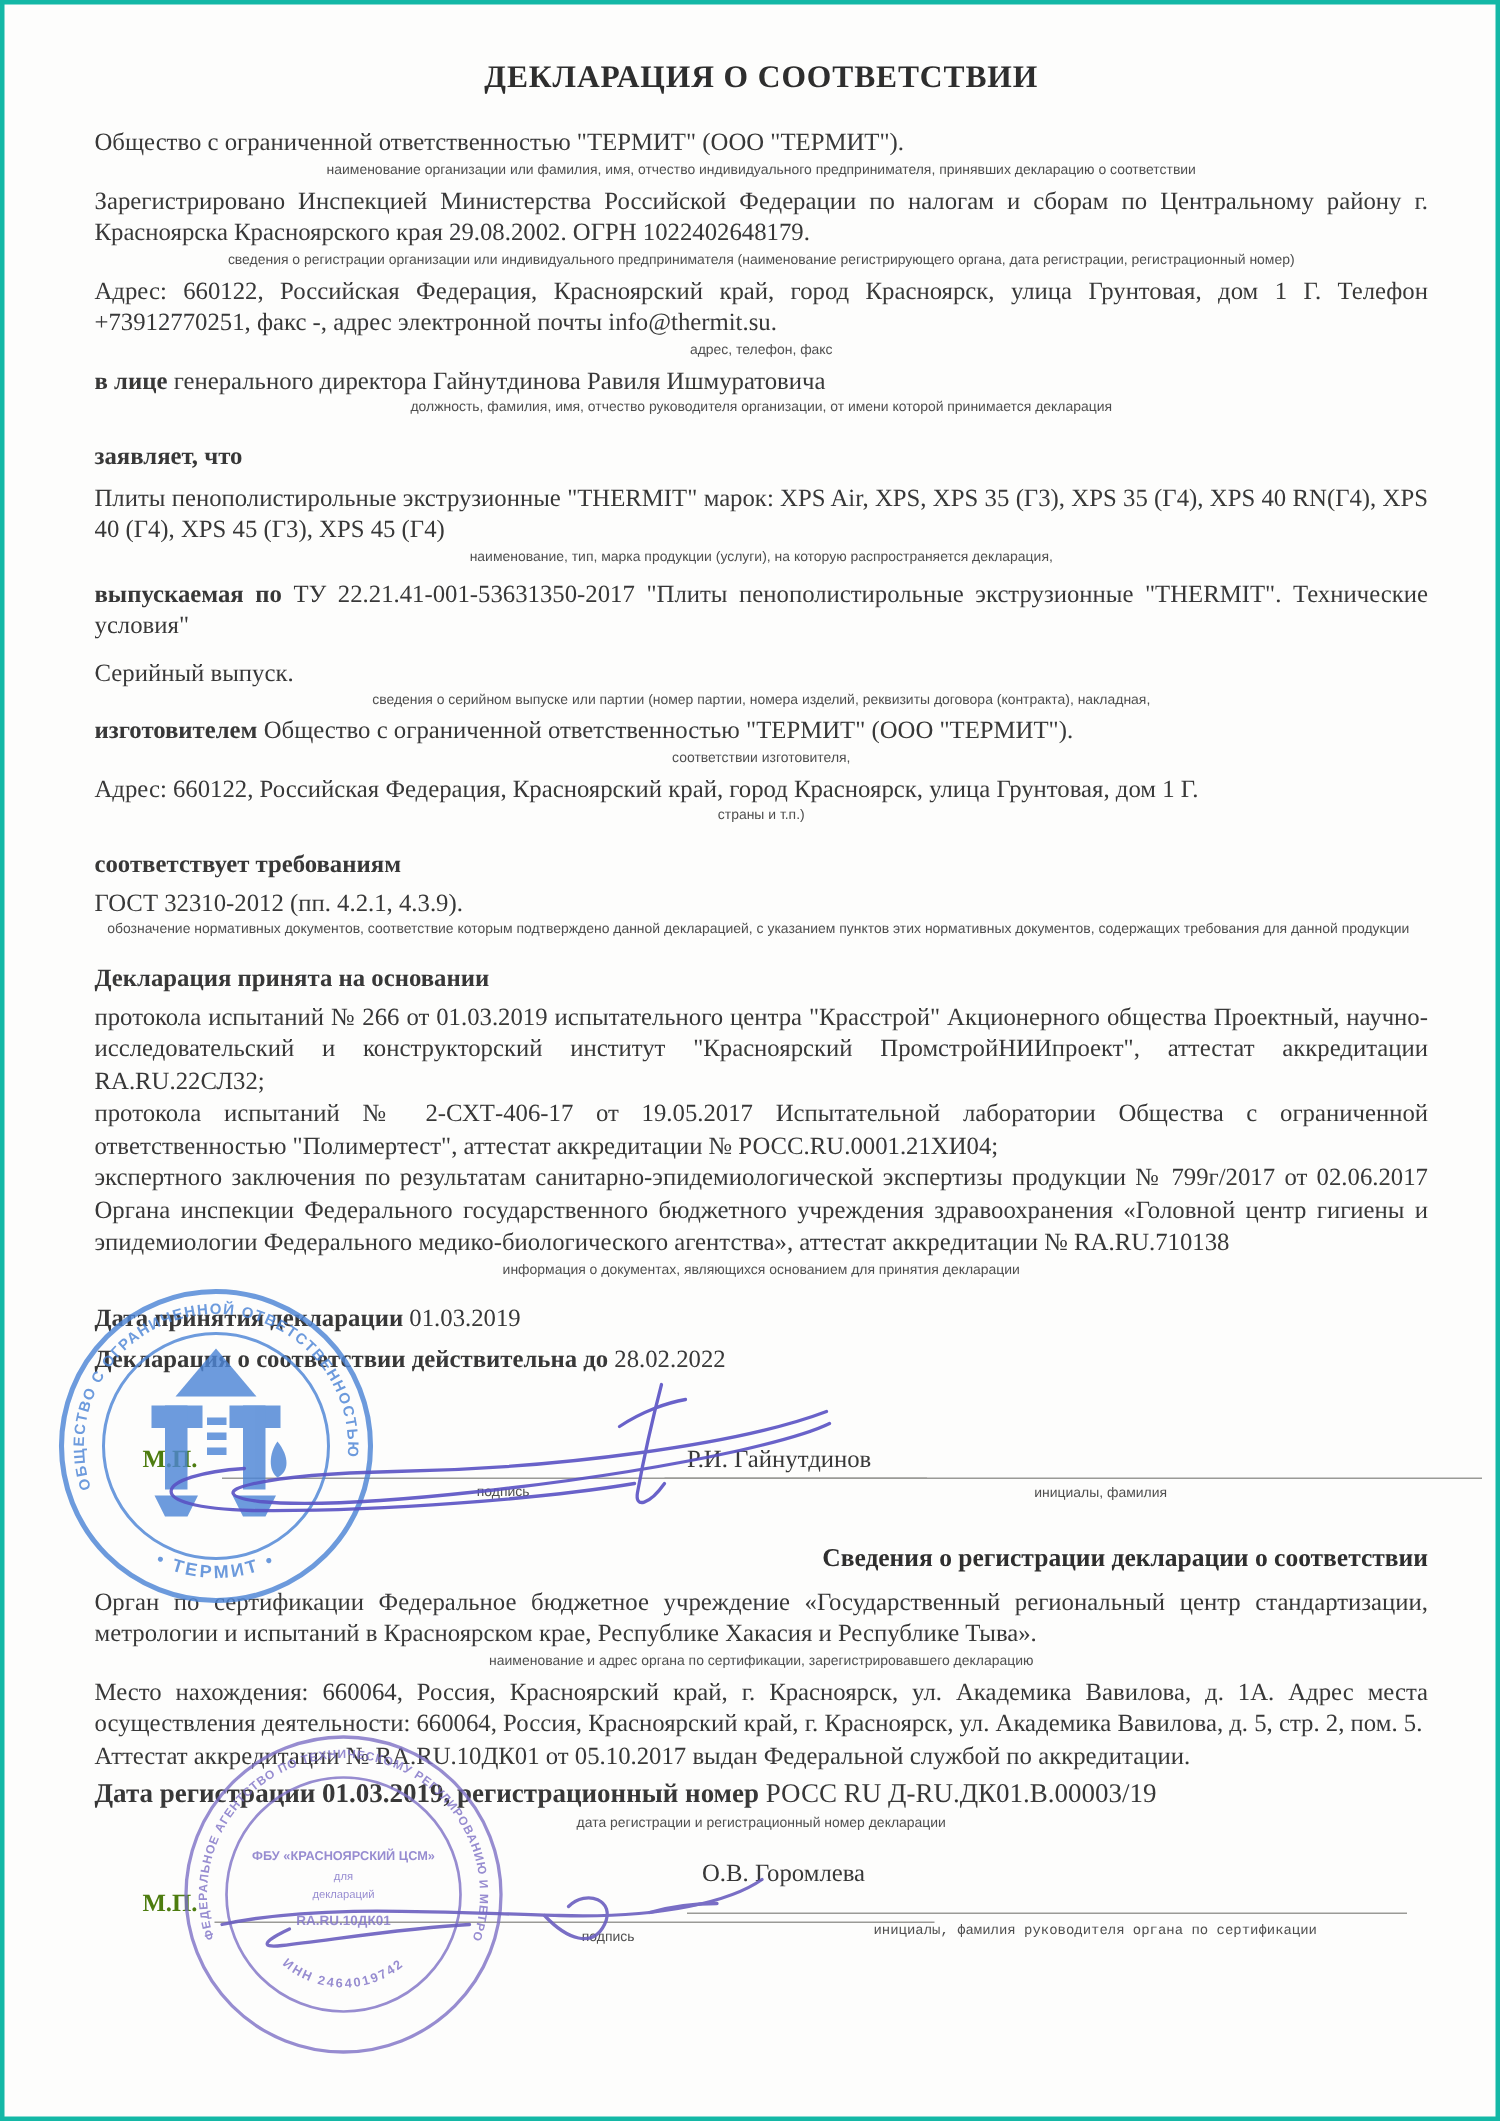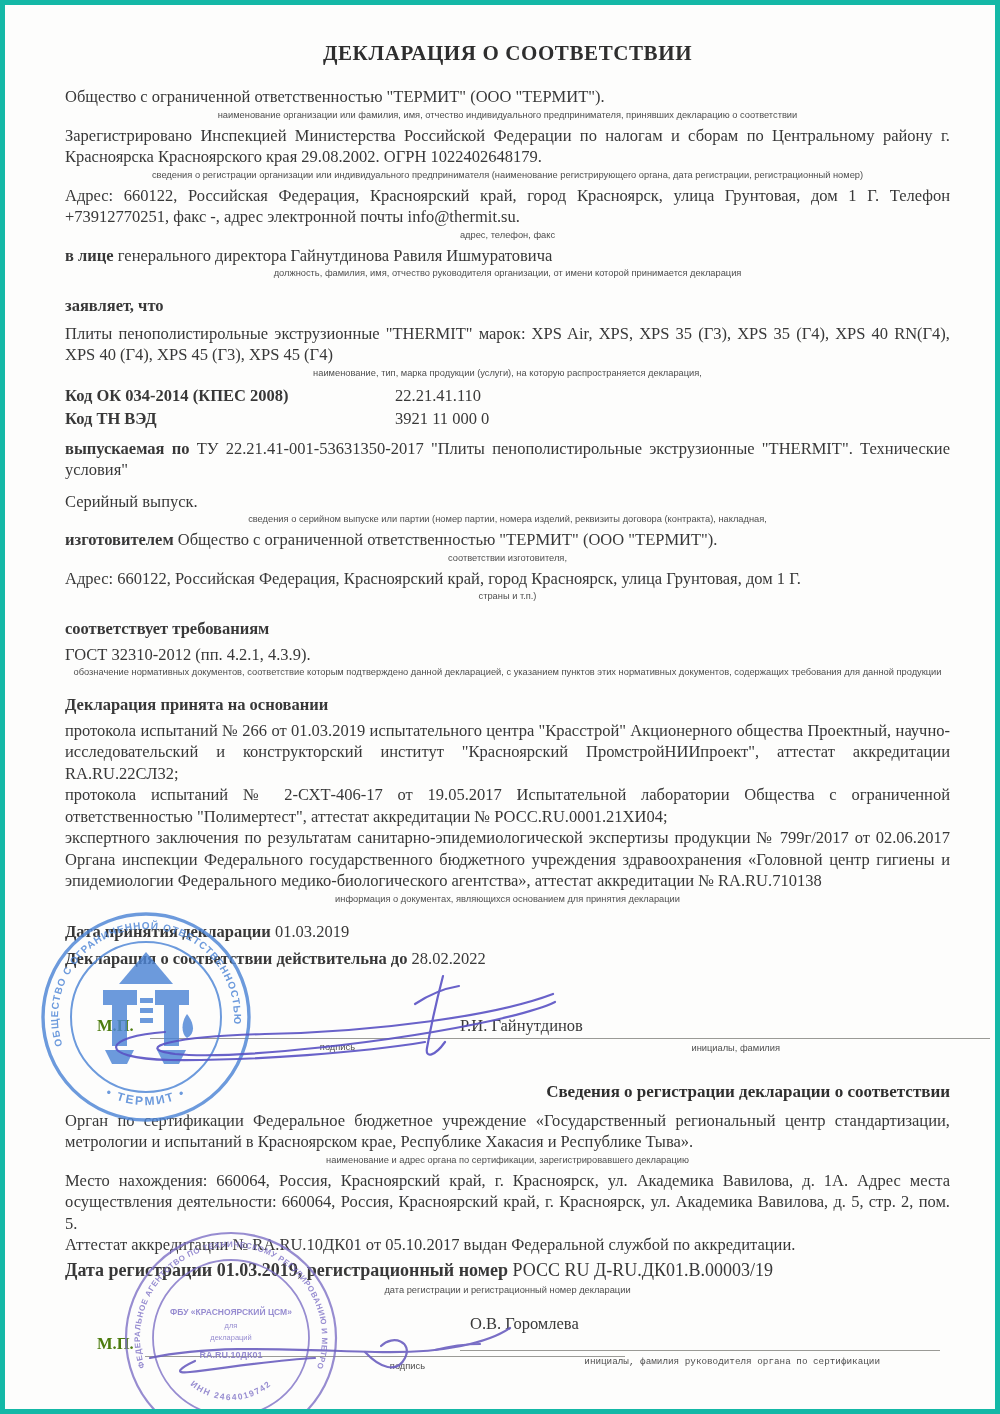--- a/index.html
+++ b/index.html
@@ -1,21 +1,21 @@
 <!DOCTYPE html>
 <html><head>
 <meta charset="utf-8">
 <style>
   * { margin:0; padding:0; box-sizing:border-box; }
   html,body { background:#ffffff; }
   .page {
     position:relative; width:1000px; height:1414px; margin:0 auto;
     background:#fdfdfc; overflow:hidden;
     font-family:"Liberation Serif", serif; color:#383838;
-    border:5px solid #14b8a6;
+    border:3px solid #14b8a6;
   }
   .content { padding:36px 45px 0 60px; }
   .title {
     text-align:center; font-size:21px; font-weight:bold; color:#2e2e2e;
     letter-spacing:0.6px; margin-bottom:20px;
   }
   .p { font-size:16.5px; line-height:21.5px; text-align:justify; }
   .b { font-weight:bold; }
   .note {
     display:block; font-family:"Liberation Sans", sans-serif;
@@ -65,30 +65,20 @@
     <span class="note">адрес, телефон, факс</span>
 
     <p class="p"><span class="b">в лице</span><span> генерального директора Гайнутдинова Равиля Ишмуратовича</span></p>
     <span class="note">должность, фамилия, имя, отчество руководителя организации, от имени которой принимается декларация</span>
 
     <p class="p b mt2">заявляет, что</p>
 
     <p class="p mt6">Плиты пенополистирольные экструзионные "THERMIT" марок: XPS Air, XPS, XPS 35 (Г3), XPS 35 (Г4), XPS 40 RN(Г4), XPS 40 (Г4), XPS 45 (Г3), XPS 45 (Г4)</p>
     <span class="note">наименование, тип, марка продукции (услуги), на которую распространяется декларация,</span>
 
-    <div class="codes">
-      <div class="code-row">
-        <span class="code-label">Код ОК 034-2014 (КПЕС 2008)</span>
-        <span>22.21.41.110</span>
-      </div>
-      <div class="code-row">
-        <span class="code-label">Код ТН ВЭД</span>
-        <span>3921 11 000 0</span>
-      </div>
-    </div>
 
     <p class="p mt8"><span class="b">выпускаемая по</span><span> ТУ 22.21.41-001-53631350-2017 "Плиты пенополистирольные экструзионные "THERMIT". Технические условия"</span></p>
 
     <p class="p mt10">Серийный выпуск.</p>
     <span class="note">сведения о серийном выпуске или партии (номер партии, номера изделий, реквизиты договора (контракта), накладная,</span>
 
     <p class="p"><span class="b">изготовителем</span><span> Общество с ограниченной ответственностью "ТЕРМИТ" (ООО "ТЕРМИТ").</span></p>
     <span class="note">соответствии изготовителя,</span>
 
     <p class="p">Адрес: 660122, Российская Федерация, Красноярский край, город Красноярск, улица Грунтовая, дом 1 Г.</p>

